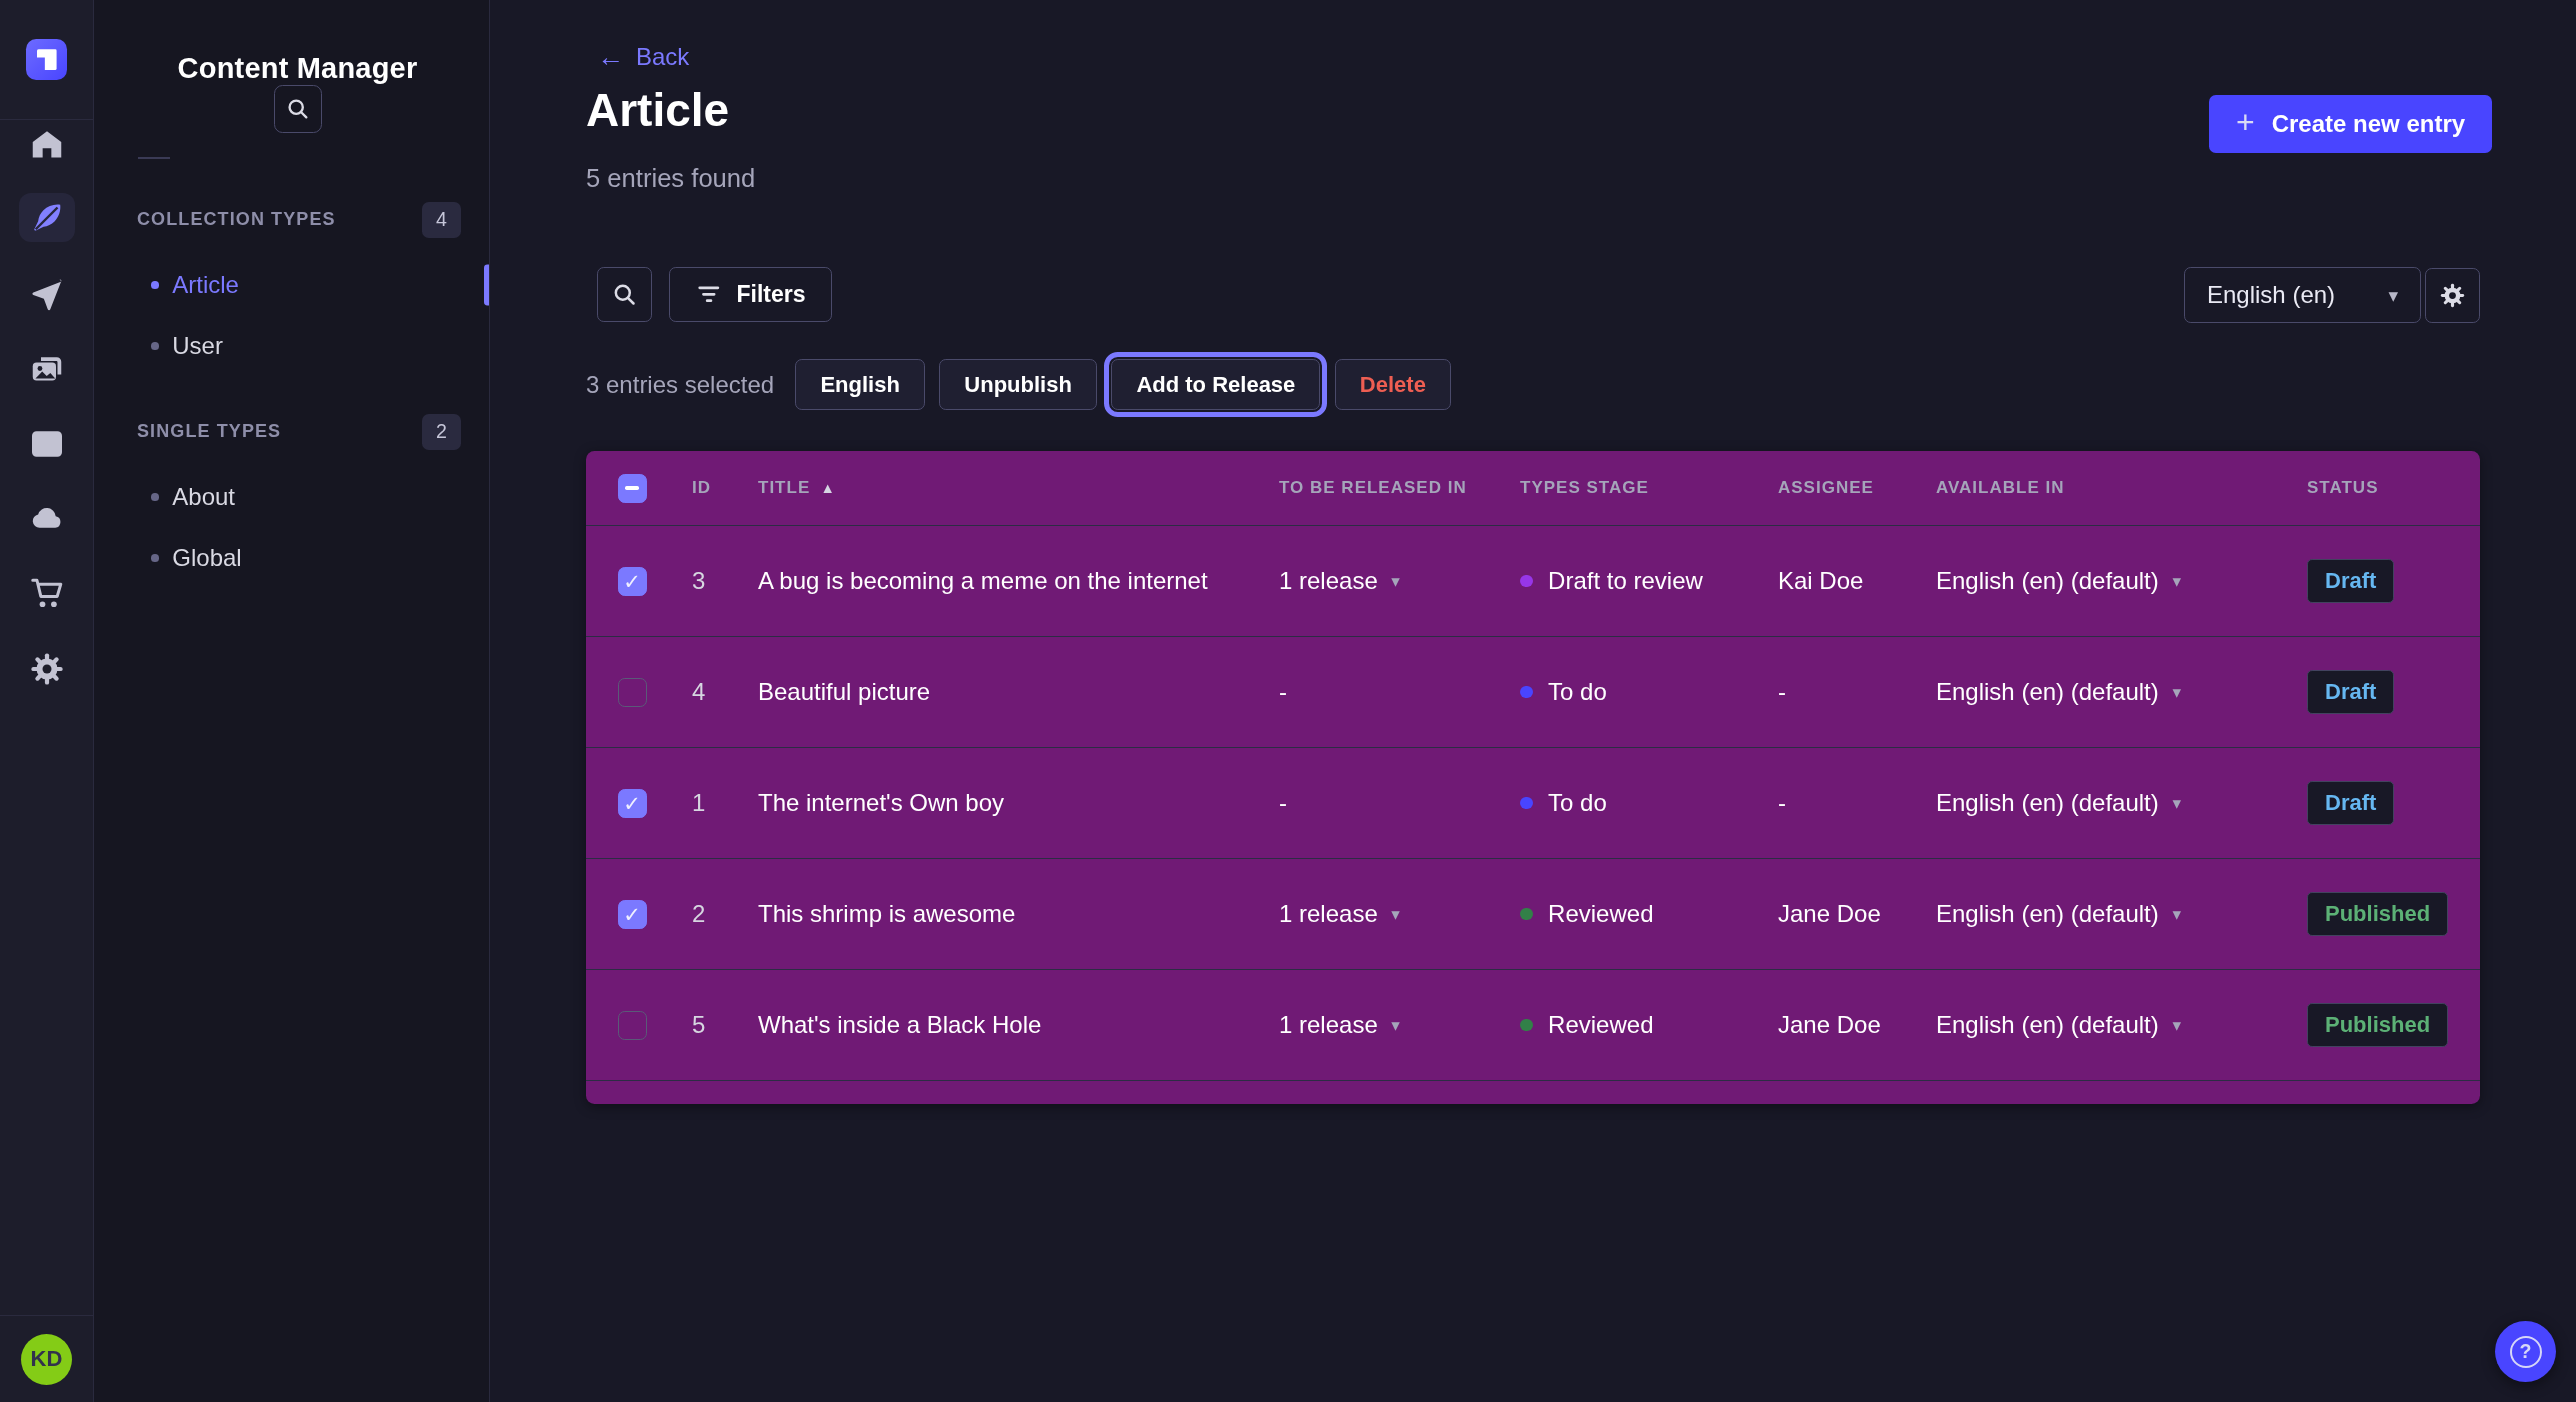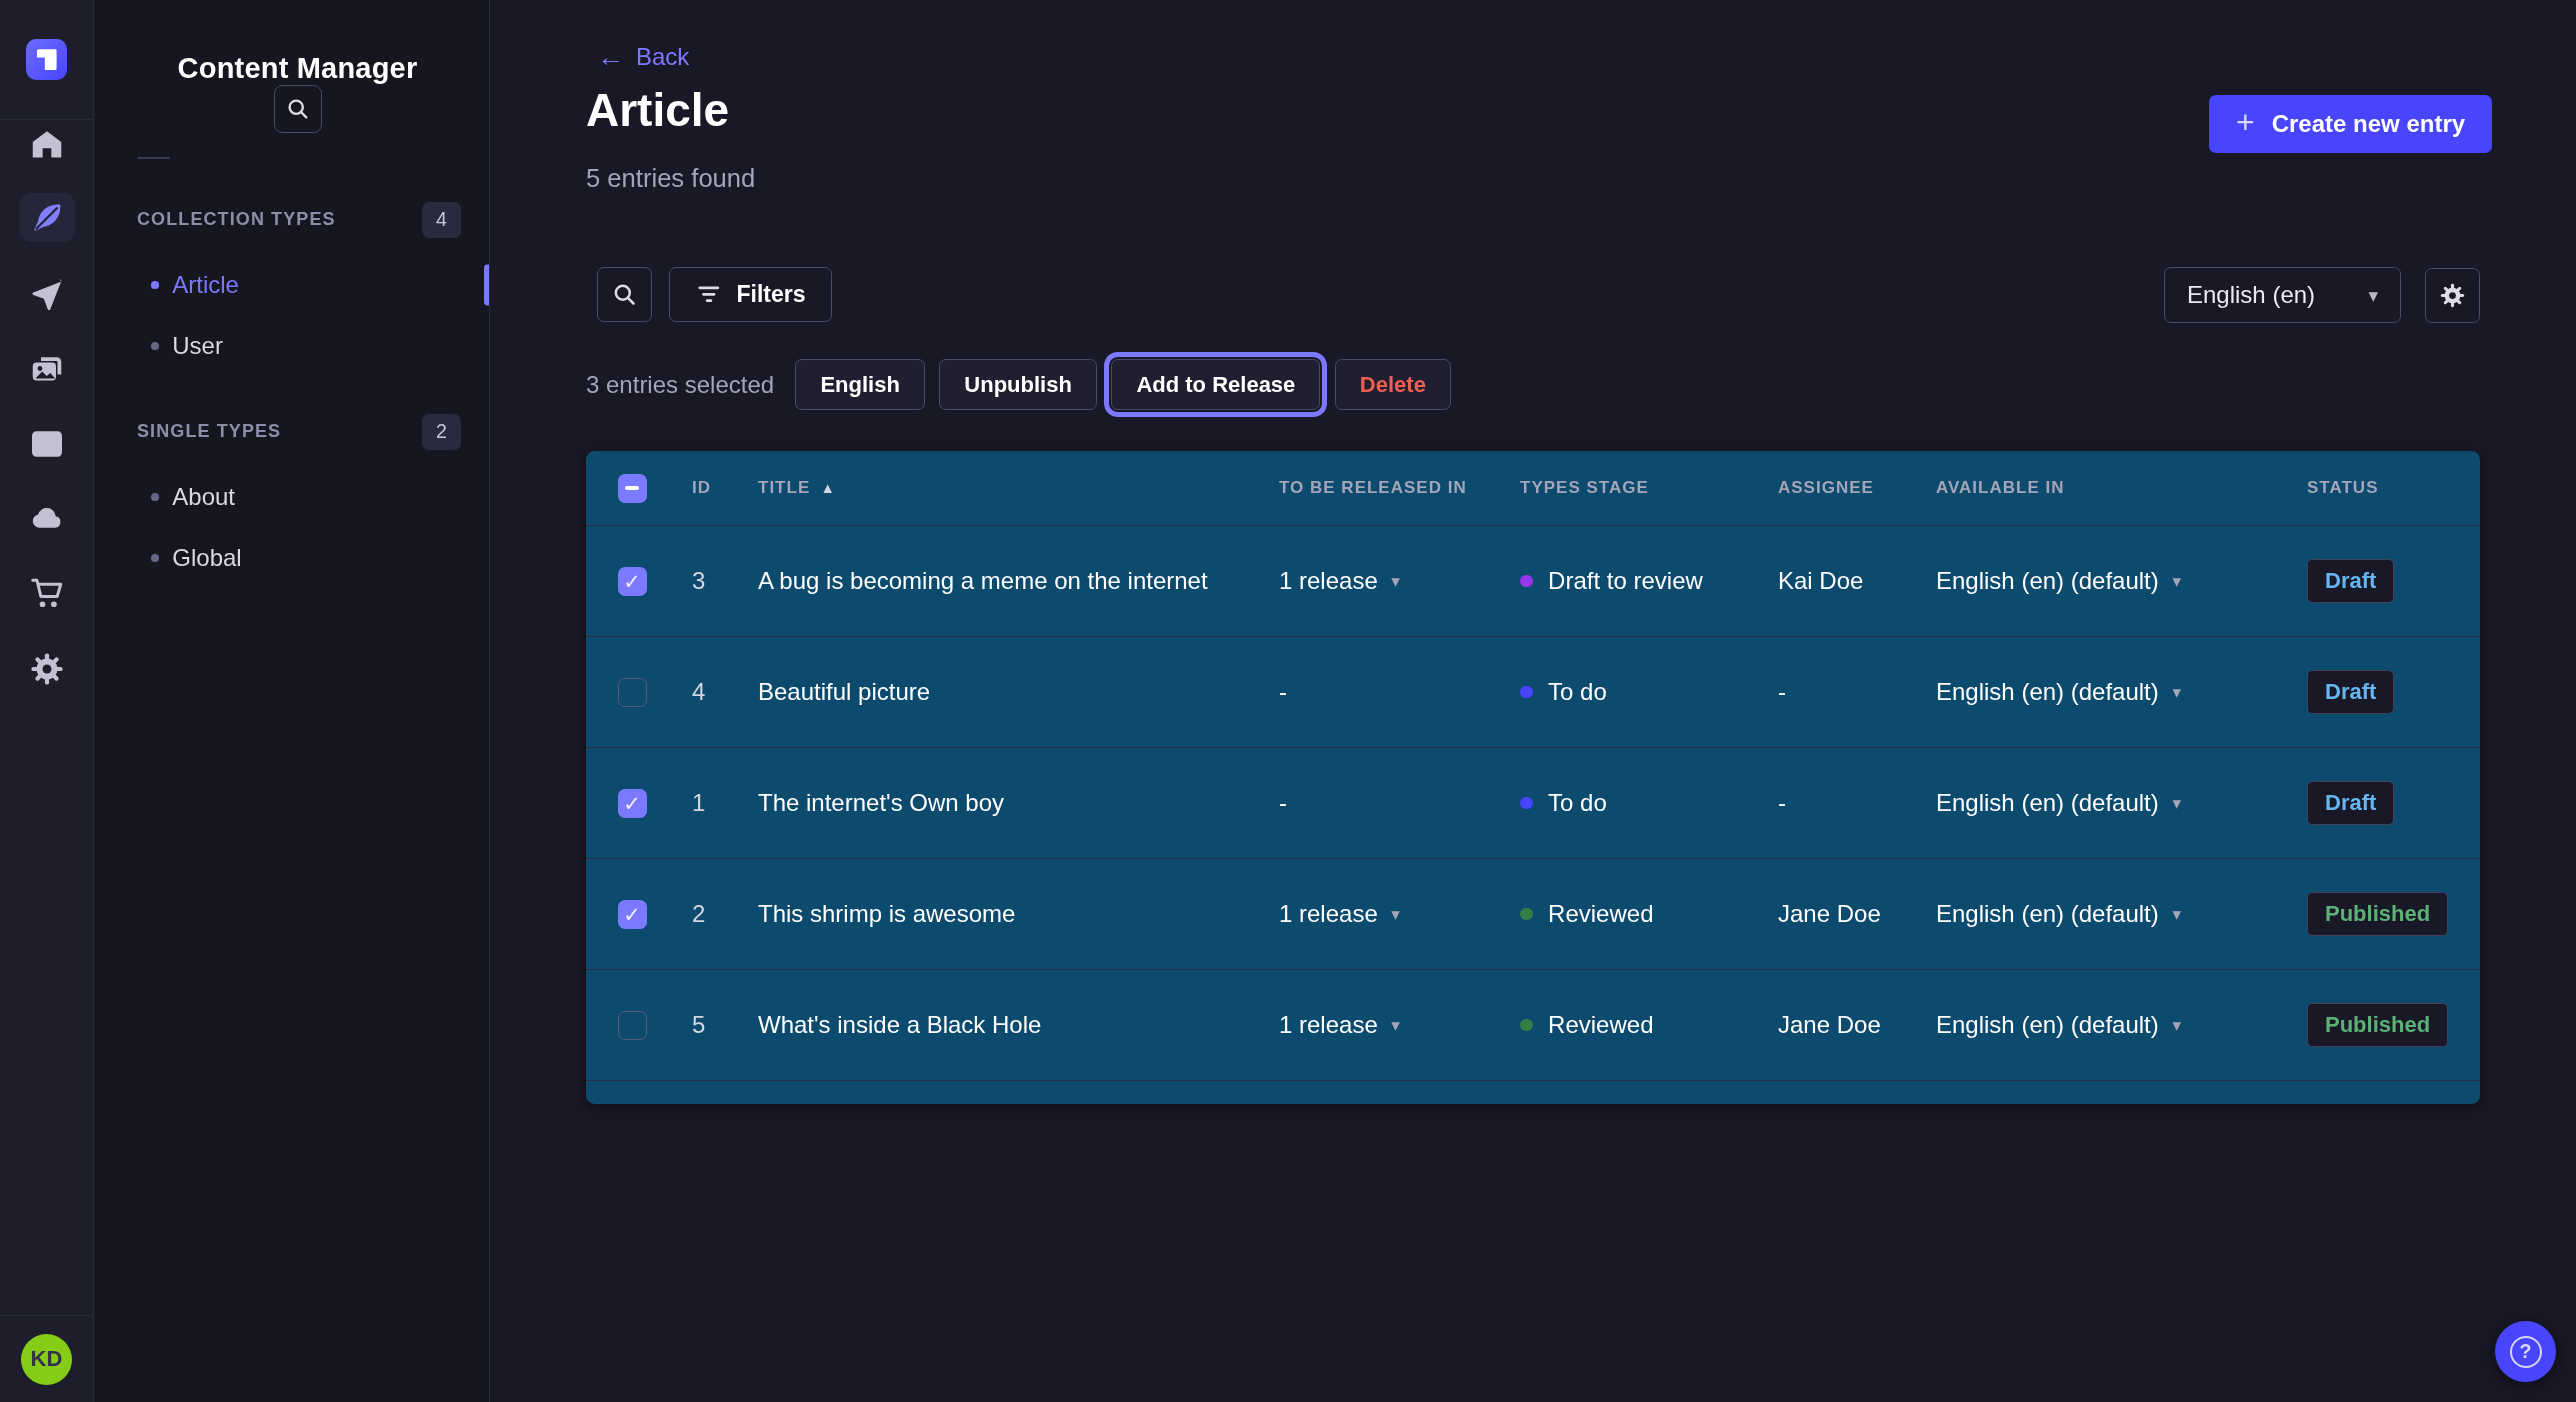--- a/index.html
+++ b/index.html
@@ -57,35 +57,35 @@
   .create-btn .plus{font-size:32px;font-weight:400;color:#d9d9f5;margin-top:-3.4px;}
 
   .toolbar-left{position:absolute;left:106px;top:267px;display:flex;gap:17px;}
   .icon-btn{width:55px;height:55px;border:1.7px solid #4a4a6a;border-radius:6.8px;background:transparent;color:#dcdce6;
             display:flex;align-items:center;justify-content:center;cursor:pointer;box-sizing:border-box;}
   .icon-btn svg{width:27px;height:27px;}
   .filters-btn{height:55px;padding:0 25.6px;border:1.7px solid #4a4a6a;border-radius:6.8px;background:transparent;
                display:flex;align-items:center;gap:15.3px;font-size:23px;font-weight:600;color:#fff;
                font-family:inherit;cursor:pointer;box-sizing:border-box;}
   .filters-btn svg{width:25.6px;height:25.6px;}
-  .toolbar-right{position:absolute;top:267px;right:96px;display:flex;gap:24px;align-items:center;}
+  .toolbar-right{position:absolute;top:267px;right:96px;display:flex;gap:4px;align-items:center;}
   .locale-btn{height:56px;min-width:237px;padding:0 22px;border:1.7px solid #4a4a6a;border-radius:6.8px;background:transparent;
               display:flex;align-items:center;justify-content:space-between;gap:20.4px;font-size:24px;color:#eaeaf4;
               font-family:inherit;cursor:pointer;box-sizing:border-box;}
   .chev{color:#b8b8c9;font-size:19px;line-height:1;}
 
   .selection-row{position:absolute;left:95px;top:359px;display:flex;align-items:center;gap:14.5px;}
   .selection-text{font-size:24px;color:#a5a5ba;margin-right:6.8px;}
   .btn{height:51px;padding:0 24px;border-radius:6.8px;border:1.7px solid #4a4a6a;background:#1f1f31;color:#fff;
        font-size:22px;font-weight:700;display:flex;align-items:center;font-family:inherit;cursor:pointer;box-sizing:border-box;}
   .btn.danger{color:#ee5e52;}
   .btn.focus-ring{outline:5.1px solid #7b79ff;outline-offset:2.6px;}
 
   
-  .card{position:absolute;left:95px;top:451px;width:1894px;height:653px;background:#0c4a6e;border-radius:8.5px;
+  .card{position:absolute;left:95px;top:451px;width:1894px;height:653px;background:#701a75;border-radius:8.5px;
         box-shadow:0 2.6px 12px rgba(0,0,0,.38);overflow:hidden;}
   .tgrid{display:grid;grid-template-columns:106px 66px 521px 241px 258px 158px 371px 1fr;align-items:center;}
   .thead{height:75px;border-bottom:0.9px solid #2c2c44;box-sizing:border-box;}
   .th{font-size:17px;font-weight:700;letter-spacing:1px;color:#a5a5ba;display:flex;align-items:center;}
   .cb-cell{padding-left:31.5px;}
   .tr{height:111px;border-bottom:0.9px solid #2c2c44;box-sizing:border-box;cursor:pointer;}
   .cb{width:29px;height:29px;border-radius:6.8px;border:1.7px solid #5a5a78;box-sizing:border-box;
       display:flex;align-items:center;justify-content:center;cursor:pointer;flex:none;}
   .cb.checked,.cb.indet{background:#7b79ff;border-color:#7b79ff;}
   .cb .mark{color:#f0f0ff;font-size:21px;line-height:1;}

